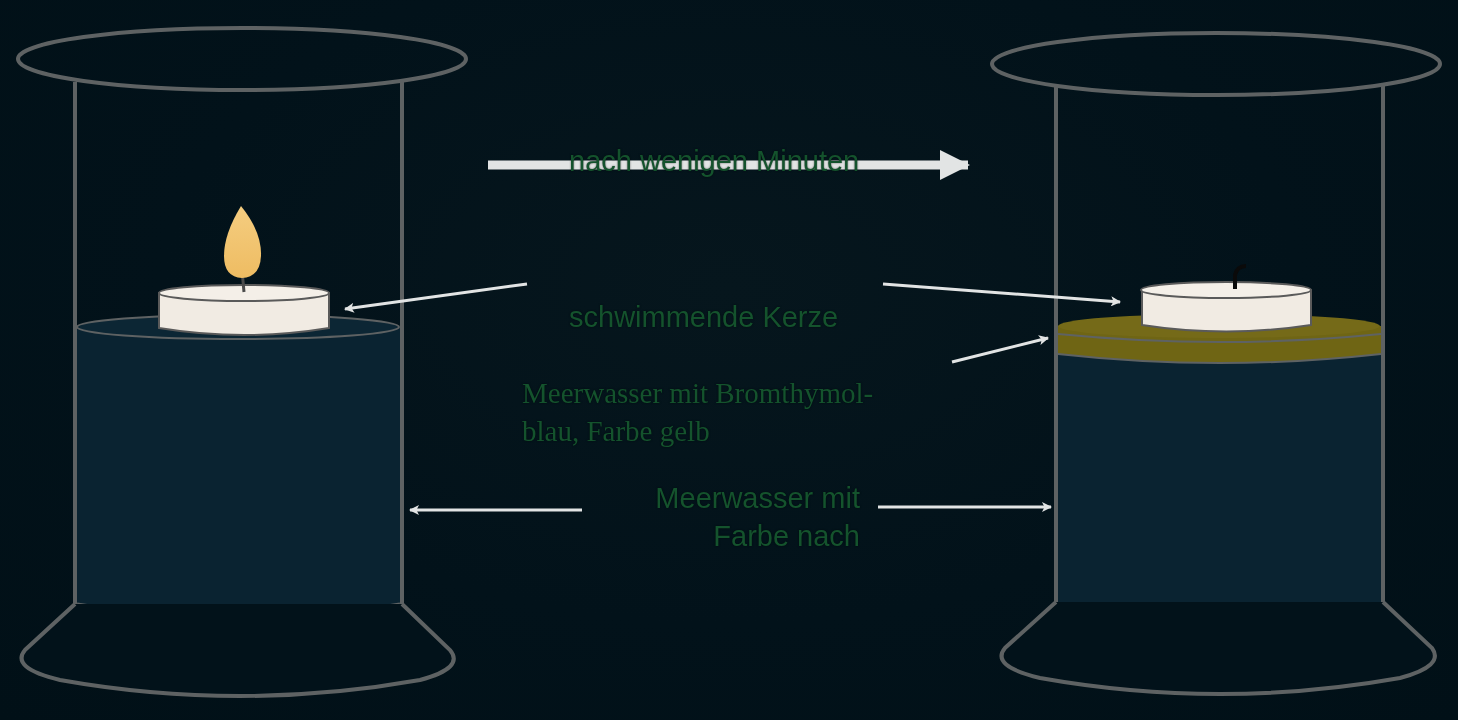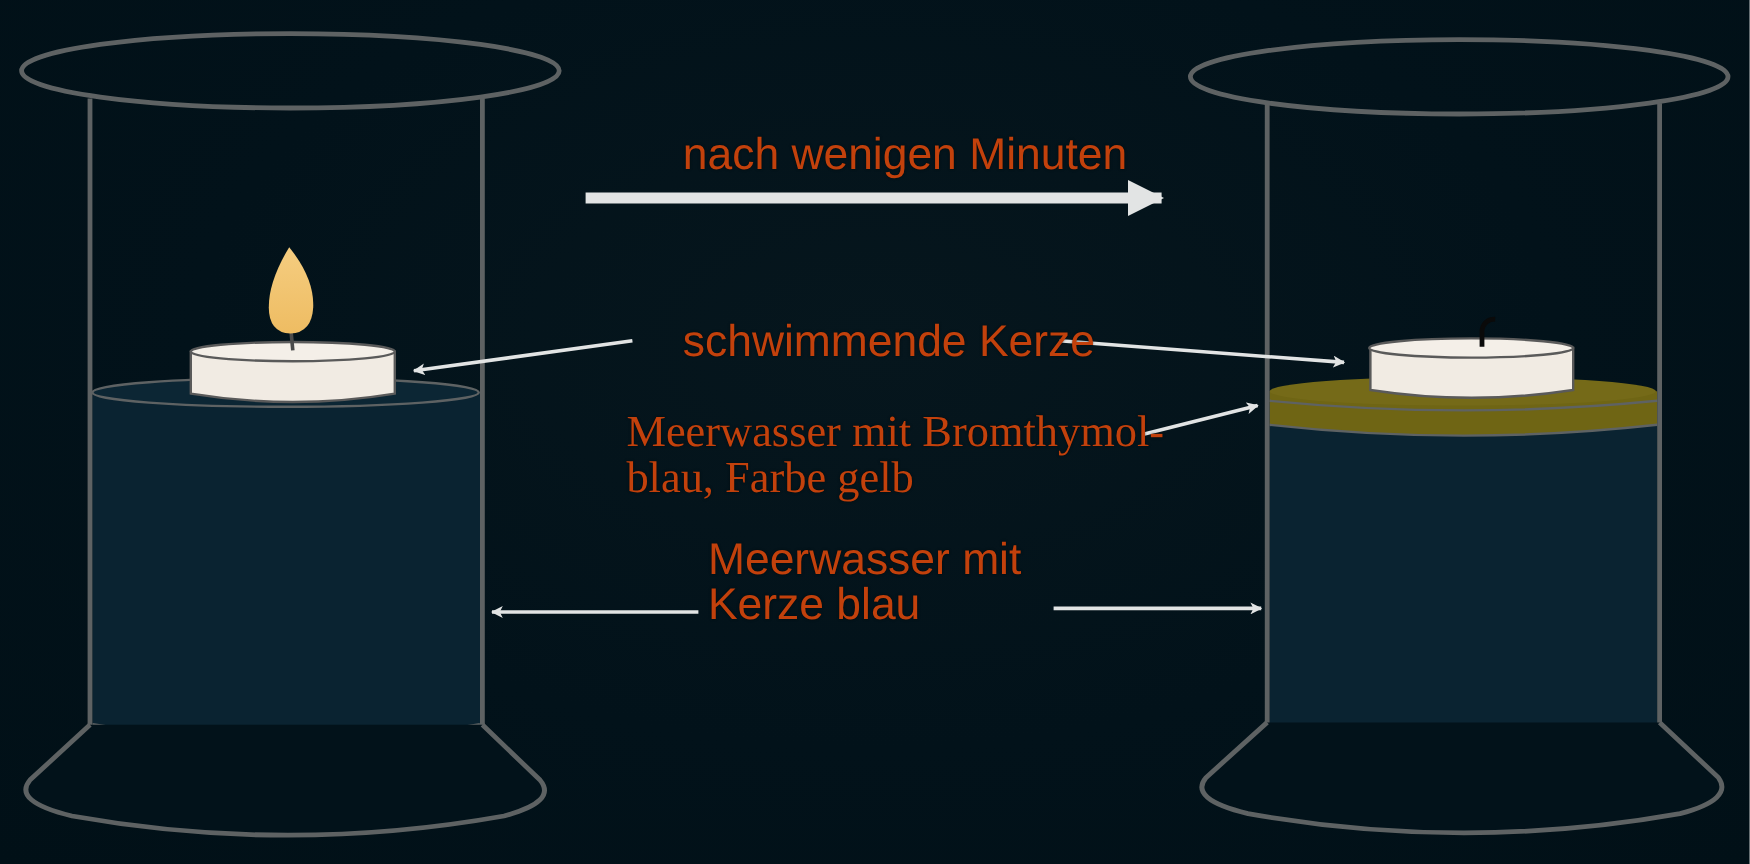--- a/index.html
+++ b/index.html
@@ -4,25 +4,26 @@
 <style>
   html, body { margin: 0; padding: 0; }
   body {
     width: 1458px; height: 720px; overflow: hidden;
     background: radial-gradient(ellipse at 50% 40%, #06161d 0%, #02121a 55%, #011017 100%);
     font-family: "Liberation Sans", sans-serif;
   }
   #stage { position: relative; width: 1458px; height: 720px; }
   svg#scene { position: absolute; left: 0; top: 0; }
   .label {
-    position: absolute; color: #c2410c; font-size: 37px; line-height: 38px;
+    position: absolute; color: #14532d; font-size: 29px; line-height: 38px;
     text-shadow: 0 0 2px rgba(0,0,0,0.6);
     white-space: nowrap;
+    margin-top: 32px;
   }
-  .center { text-align: left; }
+  .center { text-align: right; }
 </style>
 </head>
 <body>
 
 <div id="stage">
   <svg id="scene" width="1458" height="720" viewBox="0 0 1458 720">
     <defs>
       <marker id="ah" viewBox="0 0 20 20" refX="18" refY="10" markerWidth="10" markerHeight="10" orient="auto" markerUnits="userSpaceOnUse">
         <path d="M0,0 L20,10 L0,20 L5,10 Z" fill="#e2e4e4"></path>
       </marker>
@@ -91,15 +92,15 @@
 
   <div class="label" style="left:569px; top:266px;">schwimmende Kerze</div>
 
   <div class="label" style="left:522px; top:342px;font-family:Liberation Serif, serif;">
     <div>Meerwasser mit Bromthymol-</div>
     <div>blau, Farbe gelb</div>
   </div>
 
   <div class="label center" style="left:590px; top:447px; width:270px;">
     <div>Meerwasser mit</div>
-    <div>Kerze blau</div>
+    <div>Farbe nach</div>
   </div>
 </div>
 
 </body></html>

